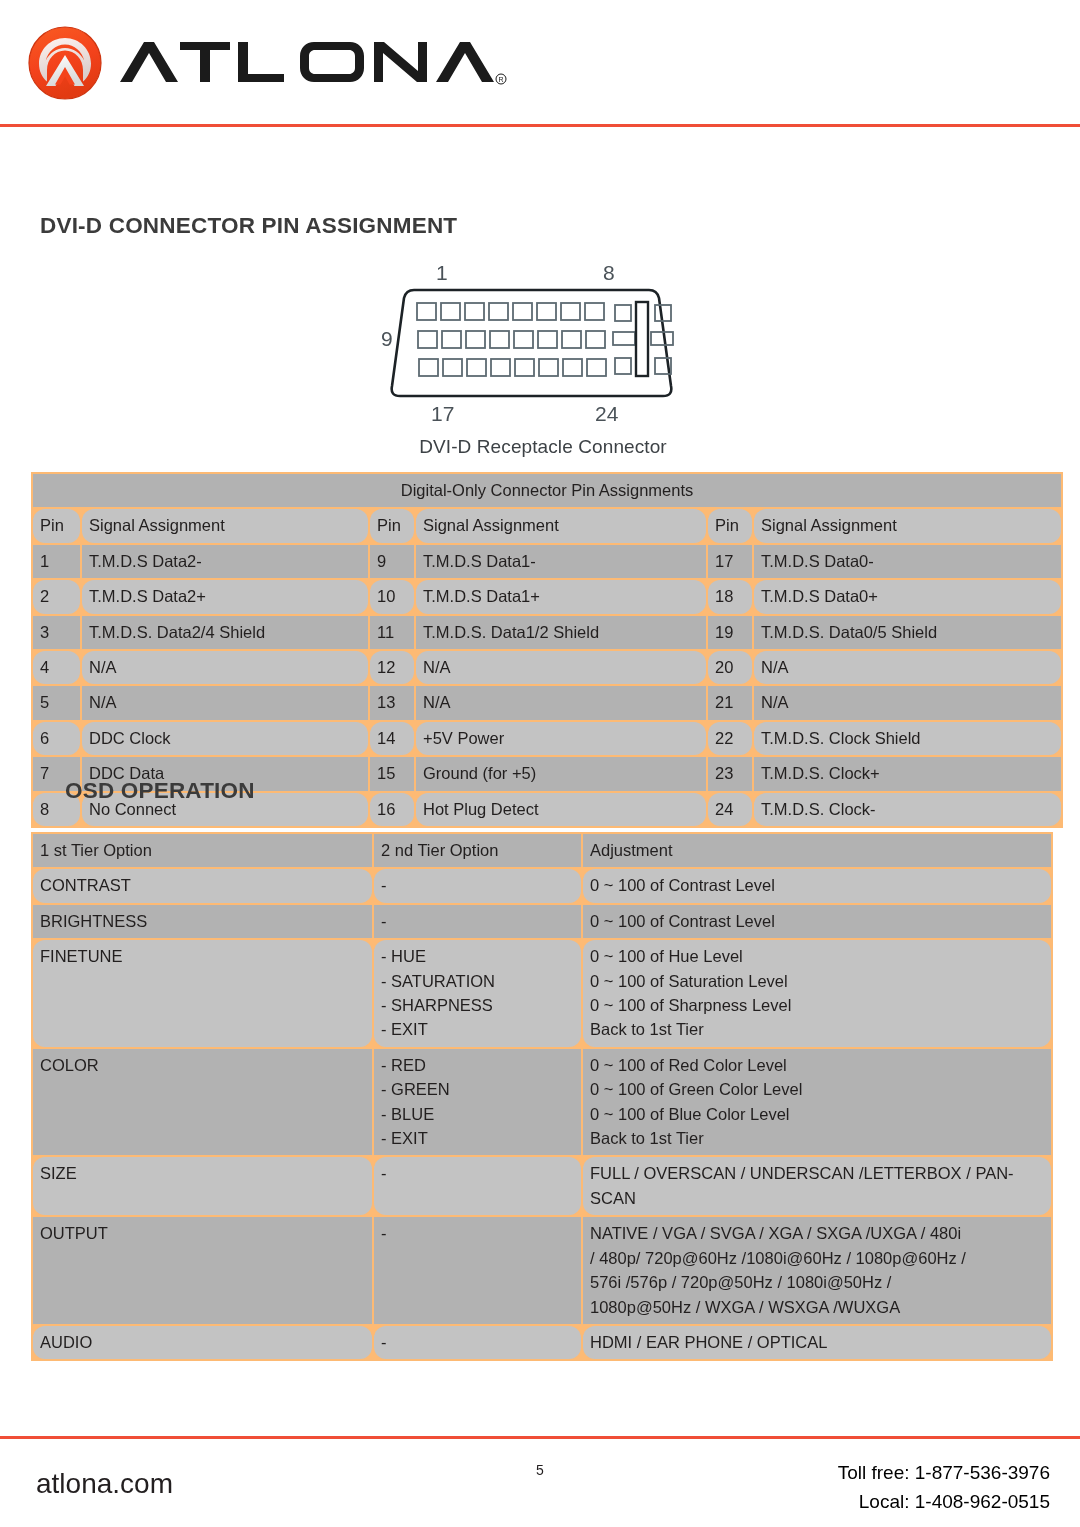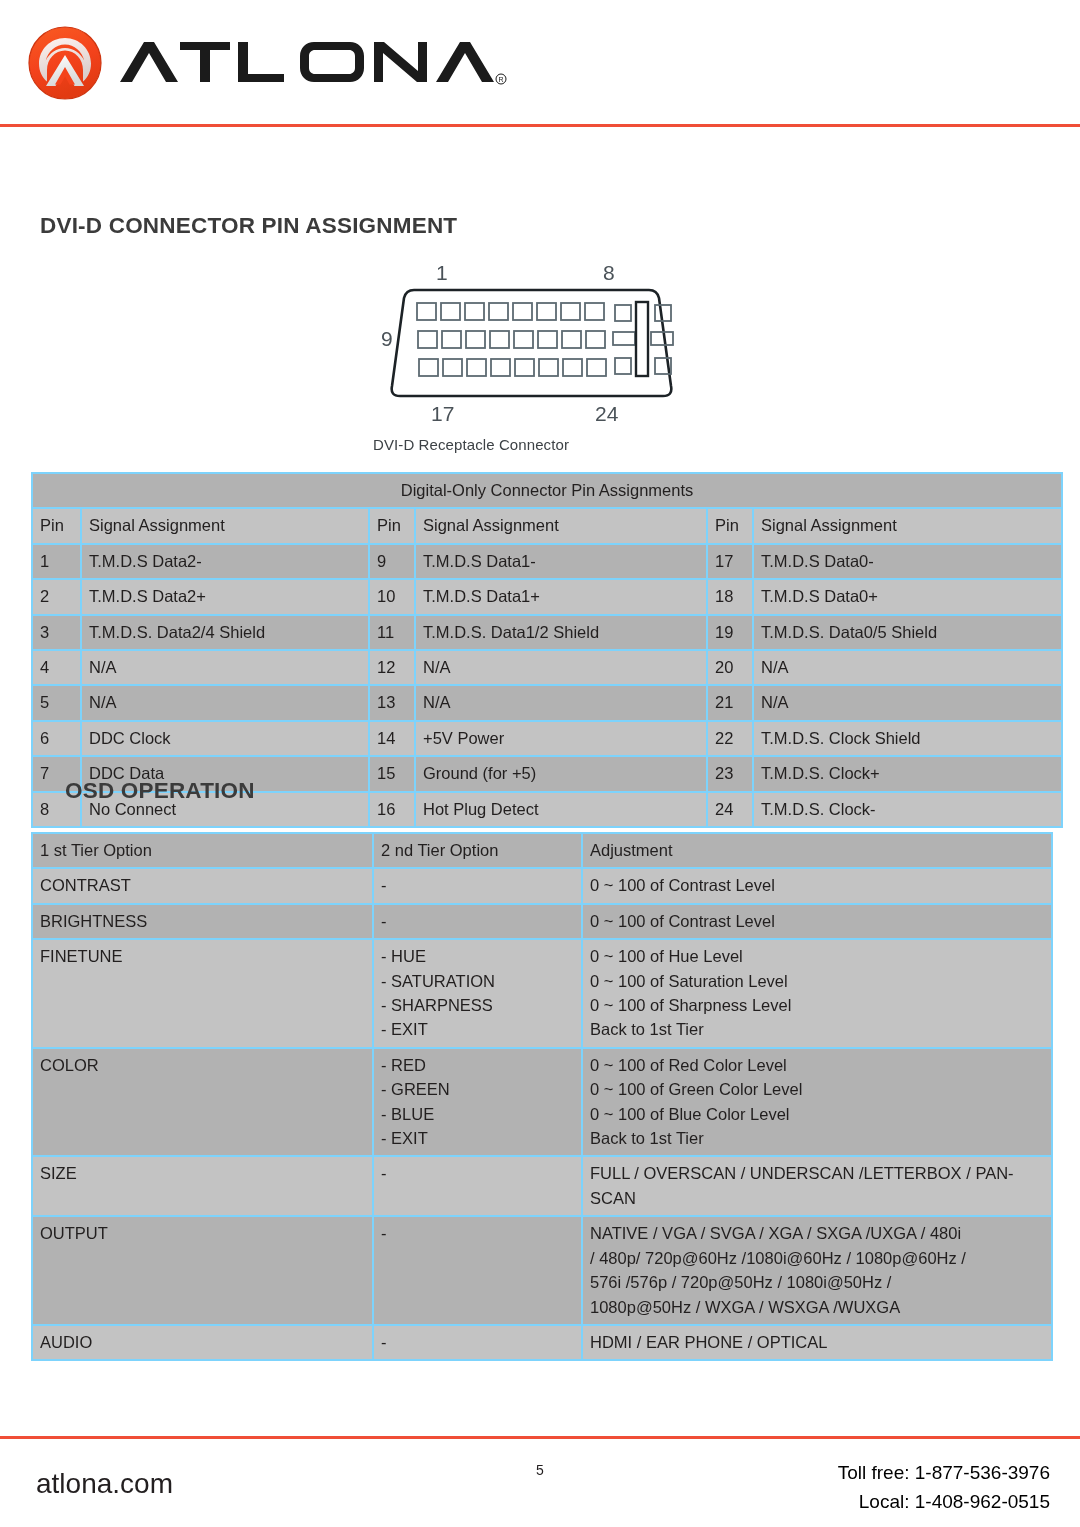--- a/index.html
+++ b/index.html
@@ -51,44 +51,44 @@
   #heading-osd { left: 33px; top: 778px; padding-left: 32px; }
 
   
   #connector-figure {
     position: absolute;
     left: 373px; top: 258px;
     width: 340px;
   }
   #connector-svg { display: block; }
   #connector-caption {
-    text-align: left;
-    font-size: 15px;
+    text-align: center;
+    font-size: 19px;
     color: #3d4246;
     margin-top: -2px;
     letter-spacing: 0.1px;
   }
 
   
   .doc-table {
     position: absolute;
     border-collapse: separate;
     border-spacing: 2px 2px;
     table-layout: fixed;
-    background: #7dd3fc;
+    background: #fdba74;
   }
   .doc-table td {
     padding: 4px 7px 5px 7px;
     font-size: 16.5px;
     line-height: 1.48;
     color: #221f1f;
     vertical-align: top;
   }
   .row-dark  td { background: #b2b2b2; }
-  .row-light td { background: #c3c3c3; }
+  .row-light td { background: #c3c3c3; border-radius: 12px; }
   .cell-span-title {
     text-align: center;
   }
   .multiline { white-space: pre-line; }
 
   
   #pin-table { left: 31px; top: 472px; width: 1018px; }
 
   
   #osd-table { left: 31px; top: 832px; width: 1018px; }

